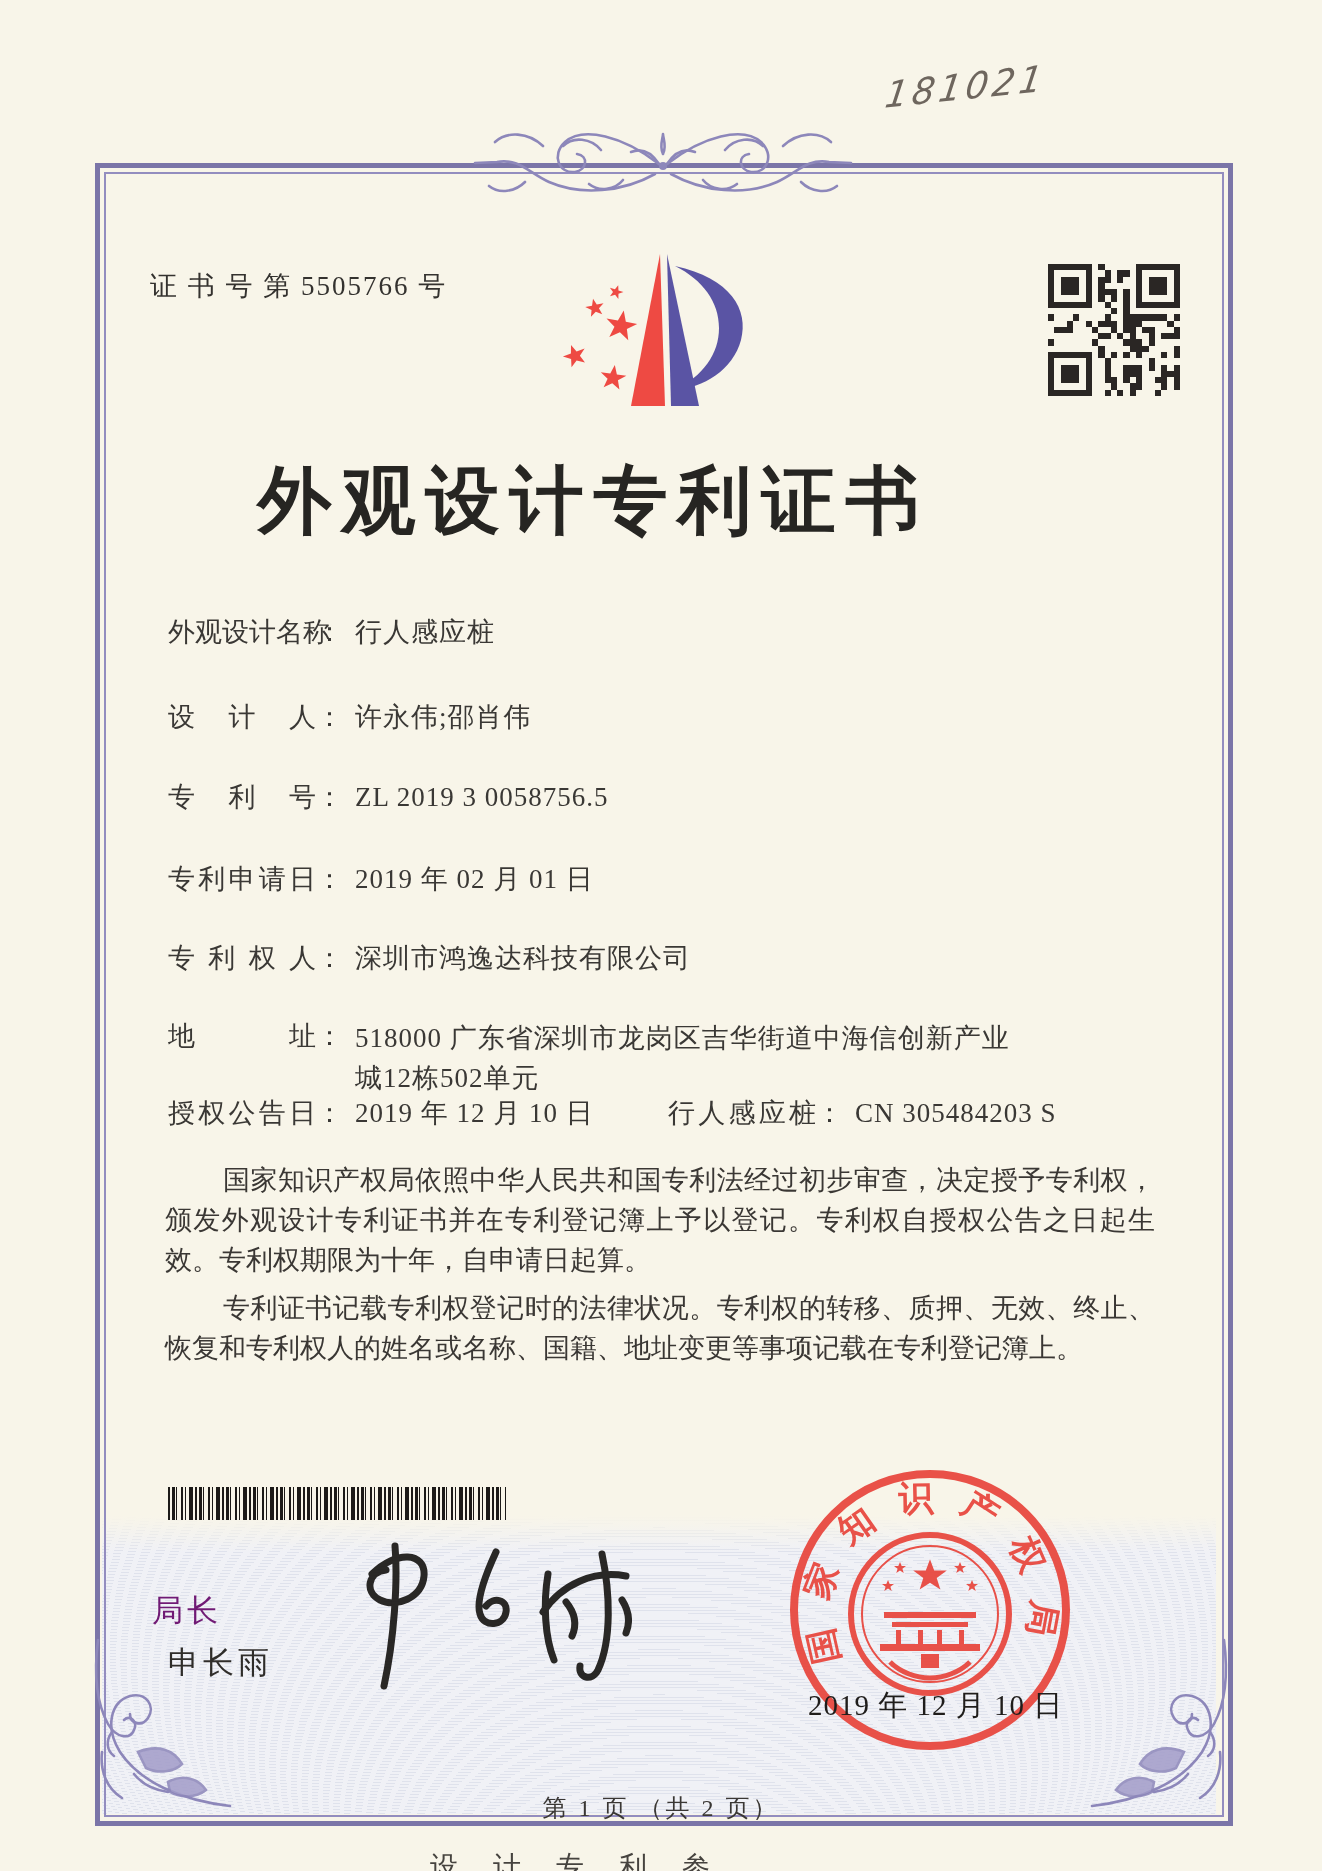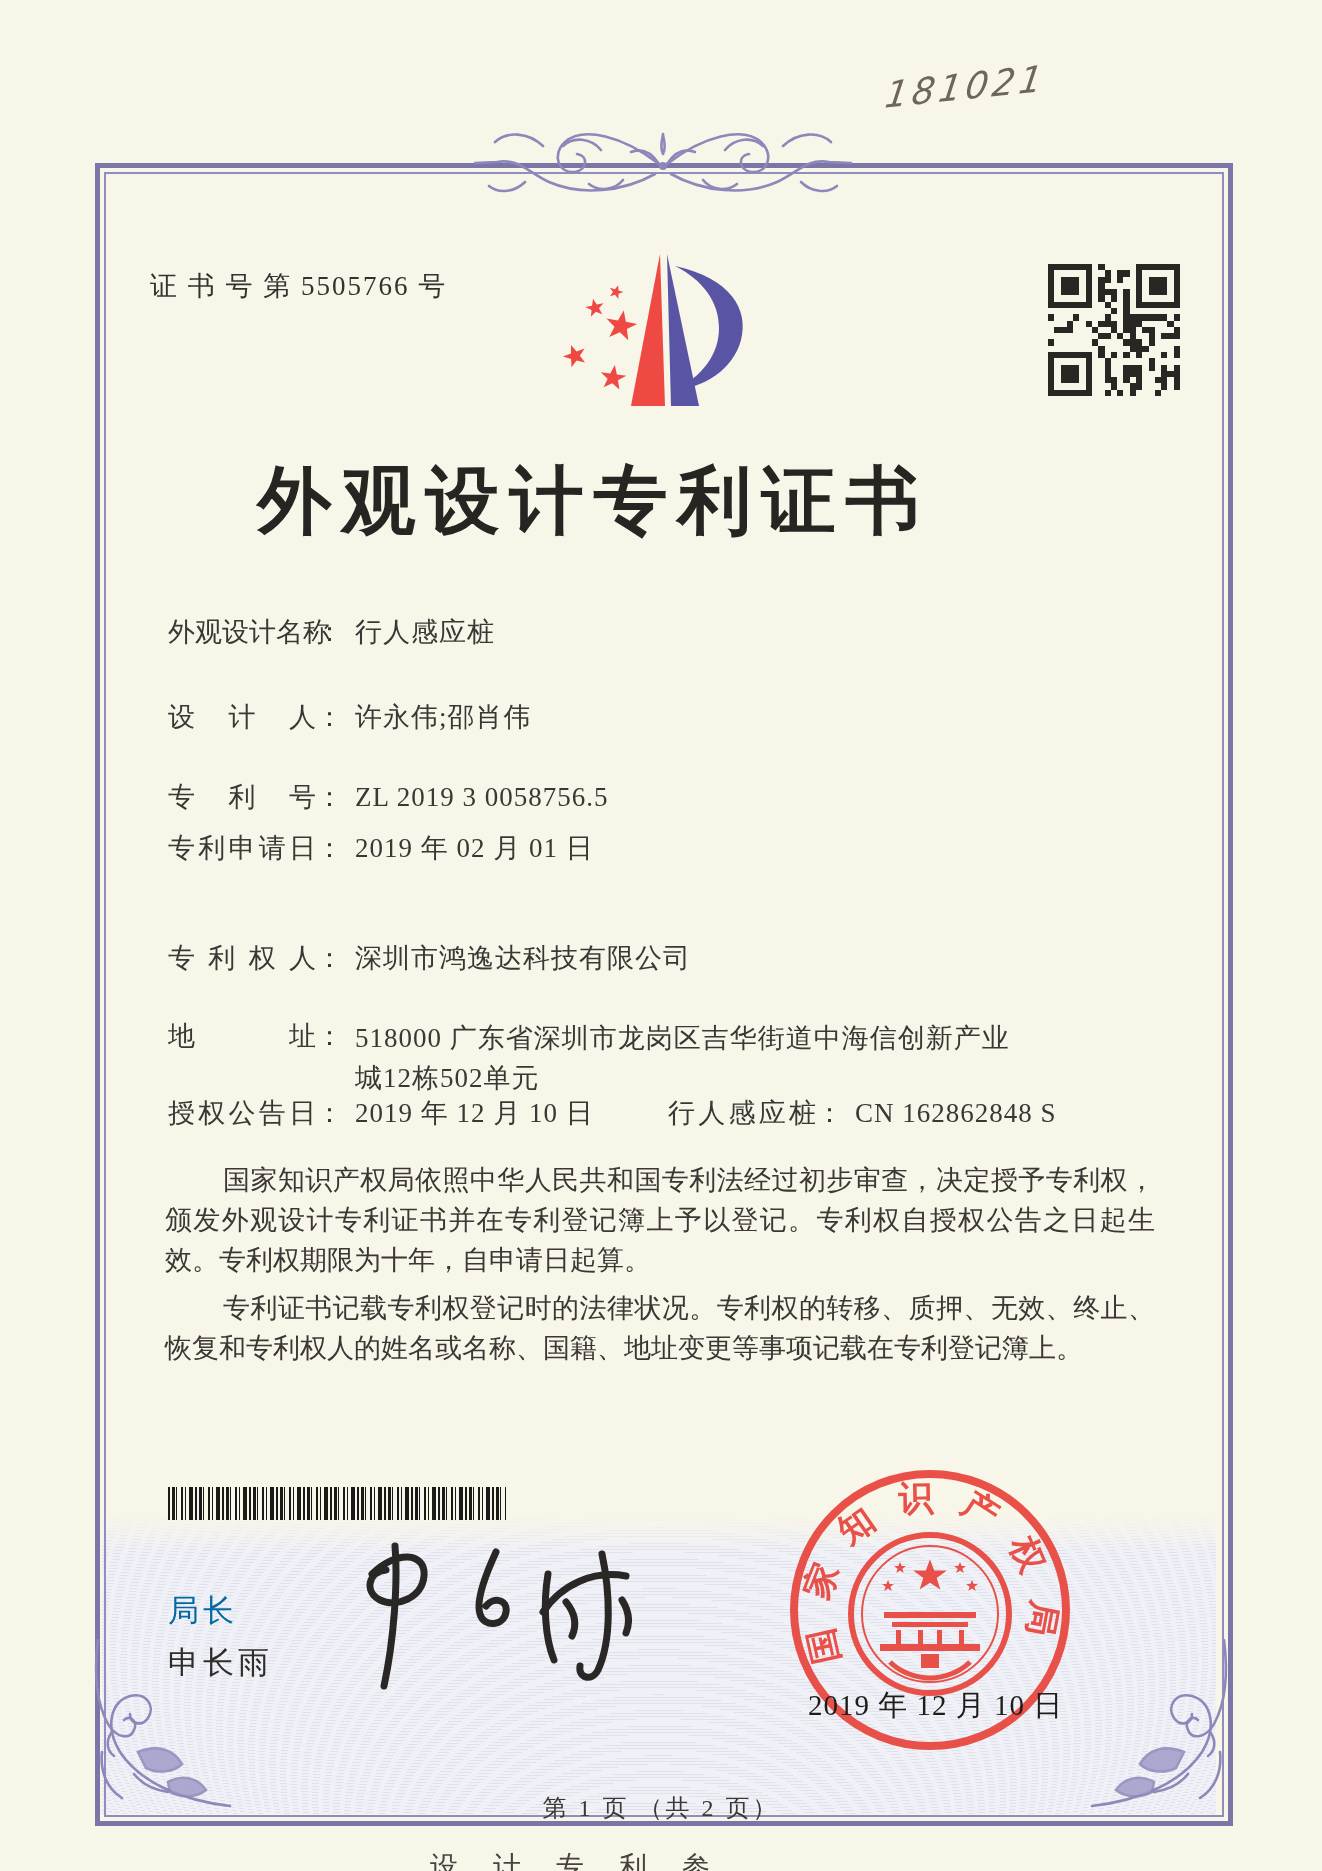--- a/index.html
+++ b/index.html
@@ -60,21 +60,21 @@
   }
   .body-text p{margin:8px;text-indent:2.15em;}
   
   .barcode{
     left:168px;top:1487px;width:338px;height:33px;z-index:4;
     background:repeating-linear-gradient(90deg,
       #1c1a18 0 2px,transparent 2px 4px,#1c1a18 4px 7px,transparent 7px 8px,
       #1c1a18 8px 9px,transparent 9px 13px,#1c1a18 13px 15px,transparent 15px 17px,
       #1c1a18 17px 18px,transparent 18px 21px,#1c1a18 21px 25px,transparent 25px 27px);
   }
-  .director-title{left:168px;top:1590px;font-size:31px;letter-spacing:4px;z-index:4;color:#0369a1;}
+  .director-title{left:152px;top:1590px;font-size:31px;letter-spacing:4px;z-index:4;color:#701a75;}
   .director-name{left:168px;top:1642px;font-size:31px;letter-spacing:4px;z-index:4;color:#2f2d2a;}
   .signature{left:338px;top:1540px;z-index:5;}
   .seal{left:785px;top:1465px;z-index:5;}
   .seal-date{
     left:808px;top:1686px;font-size:29px;letter-spacing:1px;
     color:#1f1d1b;z-index:6;white-space:nowrap;
   }
   .page-footer{
     left:0;width:1322px;top:1772px;text-align:center;
     font-size:24px;letter-spacing:3px;color:#3a3734;z-index:4;margin-top:20px;
@@ -286,33 +286,33 @@
 
 <div class="abs field" style="top:614px">
   <span class="flabel">外观设计名称</span><span class="fcolon">：</span><span class="fvalue">行人感应桩</span>
 </div>
 <div class="abs field" style="top:699px">
   <span class="flabel">设计人</span><span class="fcolon">：</span><span class="fvalue">许永伟;邵肖伟</span>
 </div>
 <div class="abs field" style="top:779px">
   <span class="flabel">专利号</span><span class="fcolon">：</span><span class="fvalue">ZL 2019 3 0058756.5</span>
 </div>
-<div class="abs field" style="top:830px">
+<div class="abs field" style="top:861px">
   <span class="flabel">专利申请日</span><span class="fcolon">：</span><span class="fvalue">2019 年 02 月 01 日</span>
 </div>
 <div class="abs field" style="top:940px">
   <span class="flabel">专利权人</span><span class="fcolon">：</span><span class="fvalue">深圳市鸿逸达科技有限公司</span>
 </div>
 <div class="abs field" style="top:1018px">
   <span class="flabel">地址</span><span class="fcolon">：</span><span class="fvalue wrap">518000 广东省深圳市龙岗区吉华街道中海信创新产业城12栋502单元</span>
 </div>
 <div class="abs field" style="top:1095px;width:1050px">
   <span class="flabel">授权公告日</span><span class="fcolon">：</span><span class="fvalue">2019 年 12 月 10 日</span>
   <span class="pair2">
-    <span class="flabel">行人感应桩</span><span class="fcolon">：</span><span class="fvalue">CN 162862848 S</span>
+    <span class="flabel">行人感应桩</span><span class="fcolon">：</span><span class="fvalue">CN 305484203 S</span>
   </span>
 </div>
 
 <div class="abs body-text">
   <p>国家知识产权局依照中华人民共和国专利法经过初步审查，决定授予专利权，颁发外观设计专利证书并在专利登记簿上予以登记。专利权自授权公告之日起生效。专利权期限为十年，自申请日起算。</p>
   <p>专利证书记载专利权登记时的法律状况。专利权的转移、质押、无效、终止、恢复和专利权人的姓名或名称、国籍、地址变更等事项记载在专利登记簿上。</p>
 </div>
 
 <div class="abs barcode"></div>
 

